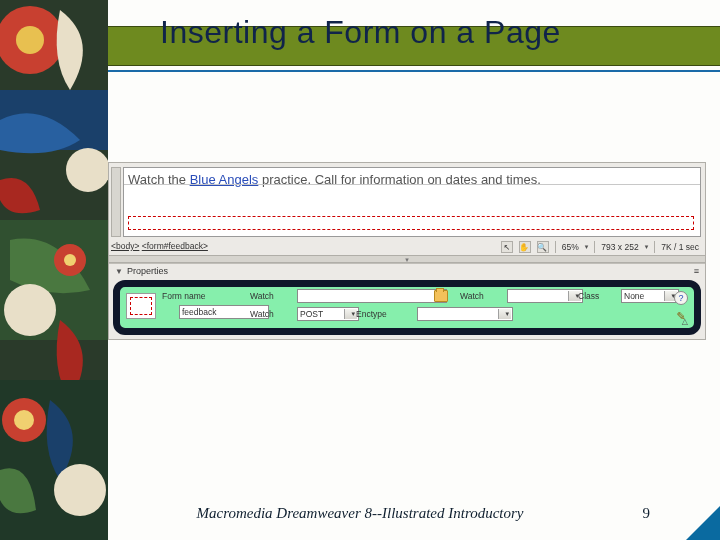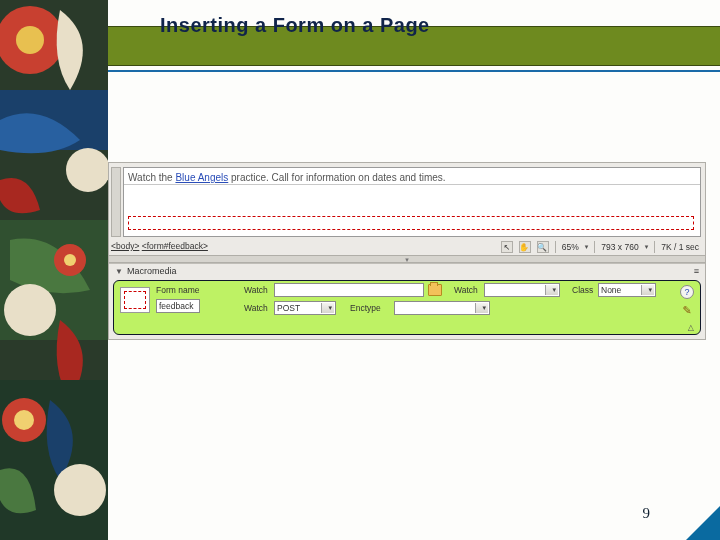--- a/index.html
+++ b/index.html
@@ -31,22 +31,22 @@
     width: 612px;
     height: 40px;
     background: #6e8a1f;
     border-top: 1px solid #3a4a10;
     border-bottom: 1px solid #3a4a10;
   }
   .title-text {
     position: absolute;
     left: 160px;
     top: 14px;
-    font-size: 20px;
-    font-weight: bold;
+    font-size: 32px;
+    font-weight: normal;
     color: #10244a;
     font-family: Arial, sans-serif;
     letter-spacing: 0.5px;
   }
   .title-rule {
     position: absolute;
     left: 108px;
     top: 70px;
     width: 612px;
     height: 2px;
@@ -77,21 +77,21 @@
     position: absolute;
     left: 2px; top: 4px;
     width: 10px; height: 70px;
     background: #d8d6d0;
     border: 1px solid #b0aea8;
   }
   .doc-line1 {
     position: absolute;
     left: 4px; top: 4px;
     color: #555;
-    font-size: 10px;
+    font-size: 13px;
   }
   .doc-hr {
     position: absolute;
     left: 0; top: 16px; right: 0;
     height: 1px;
     background: #c8c8c8;
   }
   .doc-line2 {
     position: absolute;
     left: 4px; top: 22px; right: 4px;
@@ -174,23 +174,23 @@
   }
   .prop-header-right {
     position: absolute;
     right: 6px; top: 2px;
     font-size: 9px;
     color: #333;
   }
   .prop-body {
     position: absolute;
     left: 4px; top: 16px; right: 4px; bottom: 4px;
-    background: #bef264;
-    border: 1px solid #0f172a;
-    border-radius: 6px;
+    background: #86efac;
+    border: 7px solid #0f172a;
+    border-radius: 12px;
   }
   .form-icon {
     position: absolute;
     left: 6px; top: 6px;
     width: 30px; height: 26px;
     background: #fff;
     border: 1px solid #9a9a9a;
   }
   .form-icon::before {
     content: "";
@@ -205,20 +205,21 @@
   }
   .field {
     position: absolute;
     height: 14px;
     background: #fff;
     border: 1px solid #8a8a8a;
     font-size: 8.5px;
     padding: 0 2px;
     line-height: 12px;
     color: #333;
+    margin-left: 17px;
   }
   .combo::after {
     content: "";
     position: absolute;
     right: 1px; top: 1px;
     width: 12px; height: 10px;
     background: linear-gradient(#f4f4f0,#d8d6d0);
     border-left: 1px solid #a0a0a0;
   }
   .combo::before {
@@ -350,40 +351,40 @@
     </div>
 
     <div class="status-right">
       <span class="status-ico">↖</span>
       <span class="status-ico">✋</span>
       <span class="status-ico">🔍</span>
       <span class="status-sep"></span>
       <span>65%</span>
       <span style="font-size:7px;color:#555">▾</span>
       <span class="status-sep"></span>
-      <span>793 x 760</span>
+      <span>793 x 252</span>
       <span style="font-size:7px;color:#555">▾</span>
       <span class="status-sep"></span>
       <span>7K / 1 sec</span>
     </div>
 
     <div class="panel-grip"></div>
 
     <div class="properties">
       <div class="prop-header">
         <span class="arrow">▼</span>
-        <span>Macromedia</span>
+        <span>Properties</span>
       </div>
       <div class="prop-header-right">≡</div>
 
       <div class="prop-body">
         <div class="form-icon"></div>
 
         <div class="lbl" style="left:42px;top:4px">Form name</div>
-        <div class="field" style="left:42px;top:18px;width:44px">feedback</div>
+        <div class="field" style="left:42px;top:18px;width:90px">feedback</div>
 
         <div class="lbl" style="left:130px;top:4px">Watch</div>
         <div class="field" style="left:160px;top:2px;width:150px"></div>
         <div class="folder-ico" style="left:314px;top:3px"></div>
 
         <div class="lbl" style="left:130px;top:22px">Watch</div>
         <div class="field combo" style="left:160px;top:20px;width:62px">POST</div>
 
         <div class="lbl" style="left:236px;top:22px">Enctype</div>
         <div class="field combo" style="left:280px;top:20px;width:96px"></div>
@@ -394,16 +395,17 @@
         <div class="lbl" style="left:458px;top:4px;">Class</div>
         <div class="field combo" style="left:484px;top:2px;width:58px">None</div>
 
         <div class="help-ico">?</div>
         <div class="pencil-ico">✎</div>
         <div class="collapse-ico">△</div>
       </div>
     </div>
   </div>
 
+  <div class="footer-text">Macromedia Dreamweaver 8--Illustrated Introductory</div>
   <div class="page-num">9</div>
   <div class="corner"></div>
 
 </div>
 
 </body></html>

